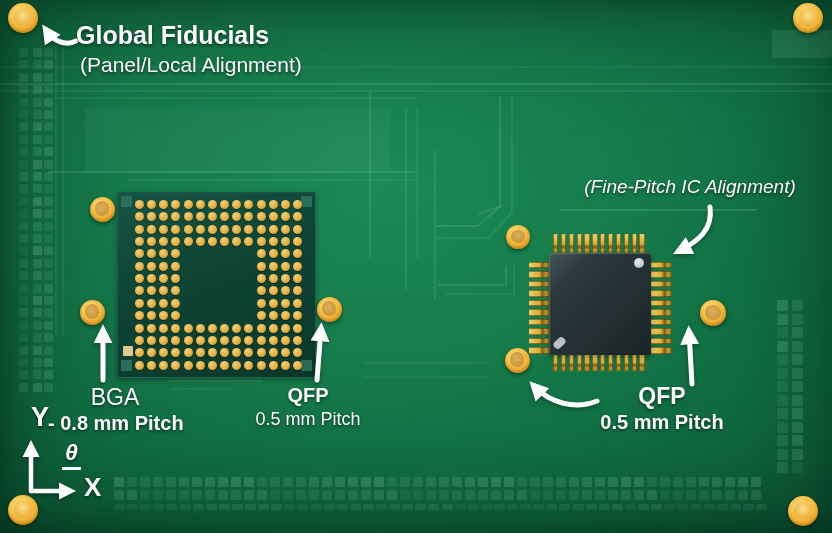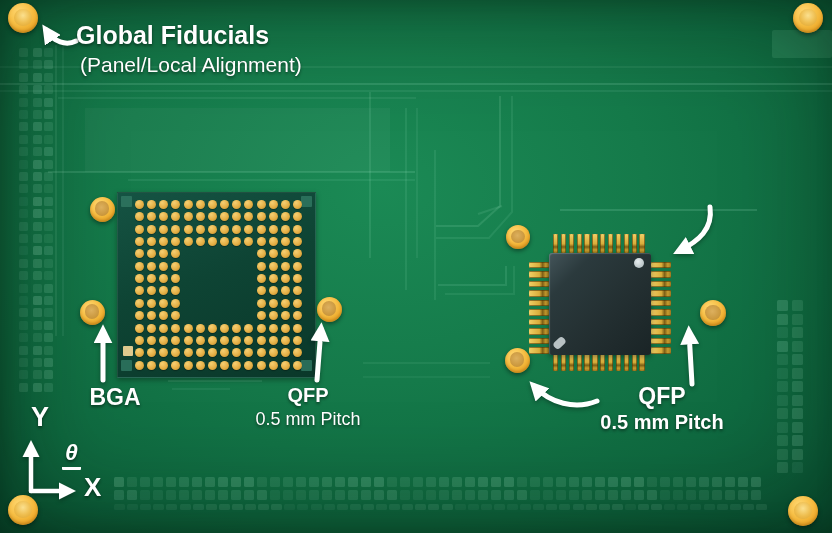--- a/index.html
+++ b/index.html
@@ -45,21 +45,21 @@
   .fid-global .fid-core{background:radial-gradient(circle at 50% 38%, #fbe08e 0%, #eebd4e 55%, #dda32f 100%);}
   .fid-local .fid-core{background:radial-gradient(circle at 46% 42%, #ddb05e 0%, #cc9a41 60%, #c08c30 100%);}
   
   .lbl{position:absolute;color:#fff;z-index:6;white-space:nowrap;
     text-shadow:0 2px 3px rgba(0,12,6,.45), 0 0 1px rgba(0,12,6,.3);}
   .ctr{text-align:center;}
   .lbl-global-title{left:76px;top:21px;font-size:25px;font-weight:700;}
   .lbl-global-sub{left:80px;top:53px;font-size:21px;font-weight:400;}
   .lbl-local-title{left:557px;top:143px;width:240px;font-size:24px;font-weight:700;}
   .lbl-local-sub{left:558px;top:176px;width:264px;font-size:19px;font-style:italic;font-weight:400;}
-  .lbl-bga-name{left:65px;top:384px;width:100px;font-size:23px;font-weight:700;}
+  .lbl-bga-name{left:65px;top:384px;width:100px;font-size:23px;font-weight:400;}
   .lbl-bga-pitch{left:48px;top:412px;font-size:20px;font-weight:600;}
   .lbl-qfpl-name{left:258px;top:384px;width:100px;font-size:20px;font-weight:700;}
   .lbl-qfpl-pitch{left:243px;top:409px;width:130px;font-size:18px;font-weight:500;}
   .lbl-qfpr-name{left:612px;top:383px;width:100px;font-size:23px;font-weight:700;}
   .lbl-qfpr-pitch{left:592px;top:411px;width:140px;font-size:20px;font-weight:700;}
   .lbl-y{left:31px;top:402px;font-size:27px;font-weight:700;}
   .lbl-x{left:84px;top:472px;font-size:26px;font-weight:700;}
   .lbl-theta{left:62px;top:439px;font-size:23px;font-weight:700;font-style:italic;
     border-bottom:3px solid #fff;padding:0 3px 1px;border-radius:1px;}
 </style>
@@ -629,22 +629,24 @@
       <path d="M 692 384 L 689 332" stroke-width="5" marker-end="url(#ah)"></path>
       <path d="M 597 401 C 575 410, 550 403, 534 386" stroke-width="5" marker-end="url(#ah)"></path>
       <path d="M 31 491 L 31 446" stroke-width="4.5" marker-end="url(#ah)"></path>
       <path d="M 31 491 L 70 491" stroke-width="4.5" marker-end="url(#ah)"></path>
     </g>
   </svg>
 
   <div class="lbl lbl-global-title">Global Fiducials</div>
   <div class="lbl lbl-global-sub">(Panel/Local Alignment)</div>
 
+  <div class="lbl lbl-local-sub ctr">(Fine-Pitch IC Alignment)</div>
 
   <div class="lbl lbl-bga-name ctr">BGA</div>
+  <div class="lbl lbl-bga-pitch">- 0.8 mm Pitch</div>
 
   <div class="lbl lbl-qfpl-name ctr">QFP</div>
   <div class="lbl lbl-qfpl-pitch ctr">0.5 mm Pitch</div>
 
   <div class="lbl lbl-qfpr-name ctr">QFP</div>
   <div class="lbl lbl-qfpr-pitch ctr">0.5 mm Pitch</div>
 
   <div class="lbl lbl-y">Y</div>
   <div class="lbl lbl-x">X</div>
   <div class="lbl lbl-theta">θ</div>

